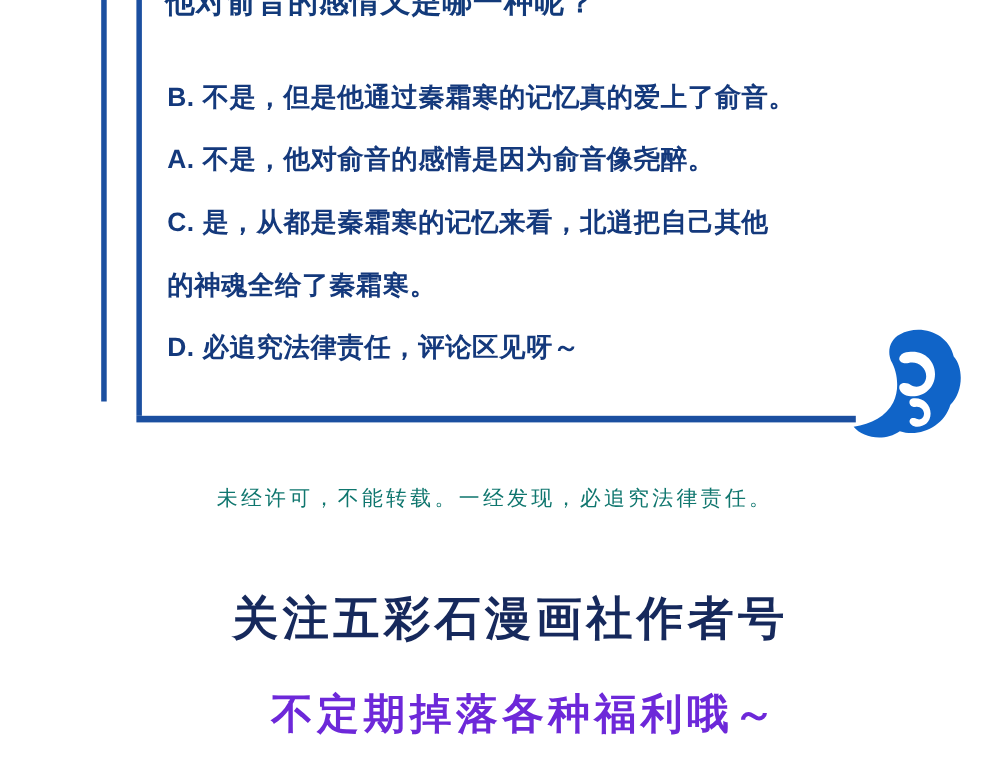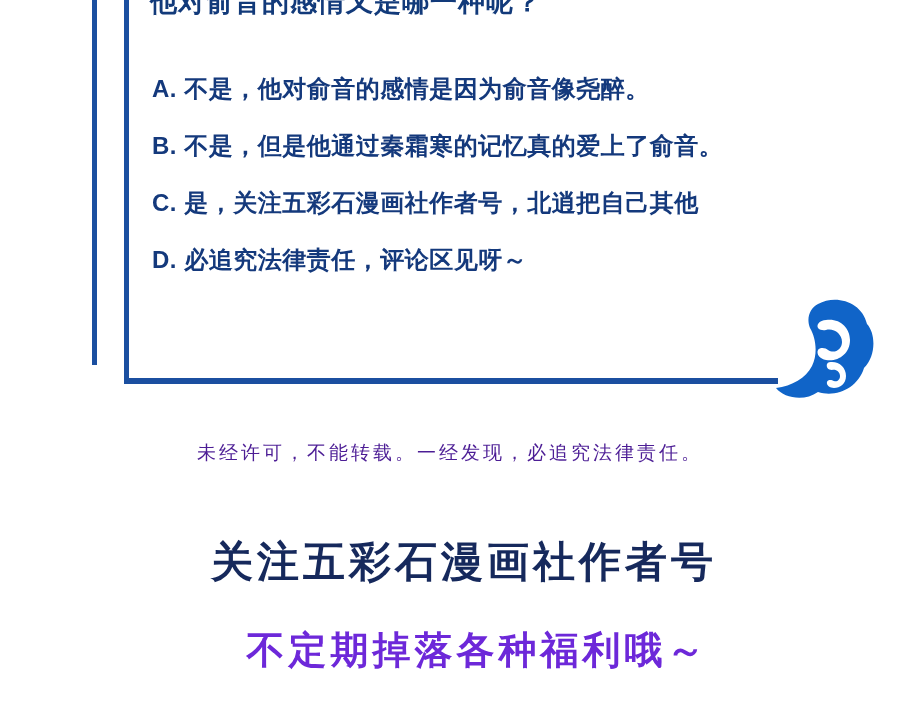--- a/index.html
+++ b/index.html
@@ -87,21 +87,21 @@
   }
 
   
   .notice {
     position: absolute;
     left: 0;
     top: 440px;
     width: 900px;
     text-align: center;
     font-size: 19px;
-    color: #4c1d95;
+    color: #0f766e;
     letter-spacing: 3px;
   }
 
   
   .promo {
     position: absolute;
     left: 14px;
     top: 530px;
     width: 900px;
     text-align: center;
@@ -129,23 +129,24 @@
 <div class="page">
 
   <div class="frame-outer-left"></div>
   <div class="frame-inner-left"></div>
 
   <div class="frame-bottom"></div>
 
   <div class="question">他对俞音的感情又是哪一种呢？</div>
 
   <div class="options">
+    <div class="option">B. 不是，但是他通过秦霜寒的记忆真的爱上了俞音。</div>
     <div class="option">A. 不是，他对俞音的感情是因为俞音像尧醉。</div>
-    <div class="option">B. 不是，但是他通过秦霜寒的记忆真的爱上了俞音。</div>
-    <div class="option">C. 是，关注五彩石漫画社作者号，北逍把自己其他</div>
+    <div class="option">C. 是，从都是秦霜寒的记忆来看，北逍把自己其他</div>
+    <div class="option">的神魂全给了秦霜寒。</div>
     <div class="option">D. 必追究法律责任，评论区见呀～</div>
   </div>
 
   <div class="cloud">
     <svg viewBox="0 0 110 105" width="110" height="105" xmlns="http://www.w3.org/2000/svg">
       <path fill="#1064c8" d="M52 6 C70 -4 96 4 101 26 C110 36 110 58 98 70 C92 90 70 100 52 94 C38 104 18 100 10 90 C26 88 40 80 46 68 C52 56 50 40 44 30 C40 20 44 10 52 6 Z"></path>
       <path fill="#ffffff" d="M60 22 C74 20 84 30 84 42 C84 56 72 64 60 62 C54 61 50 56 52 52 C54 49 60 50 62 52 C68 56 76 52 76 44 C76 36 68 30 60 32 C54 33 50 30 52 26 C54 23 57 22 60 22 Z"></path>
       <path fill="#ffffff" d="M66 64 C74 64 80 70 80 78 C80 86 74 90 68 90 C64 90 60 87 61 84 C62 81 66 82 68 83 C71 84 74 82 74 78 C74 74 70 71 66 72 C62 72 60 69 61 66 C62 64 64 64 66 64 Z"></path>
     </svg>
   </div>

